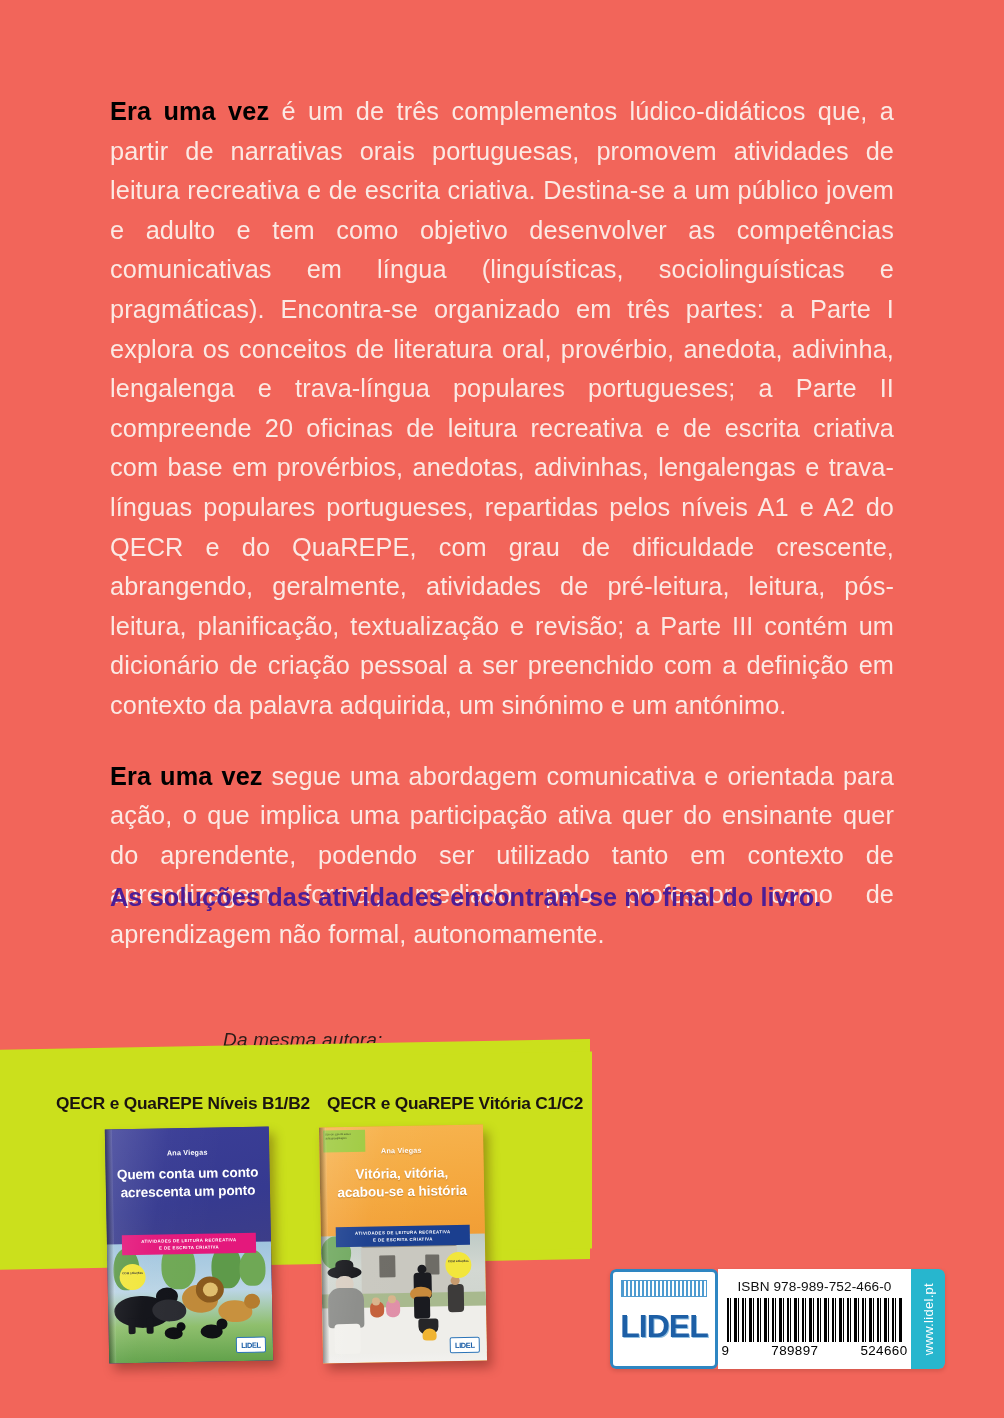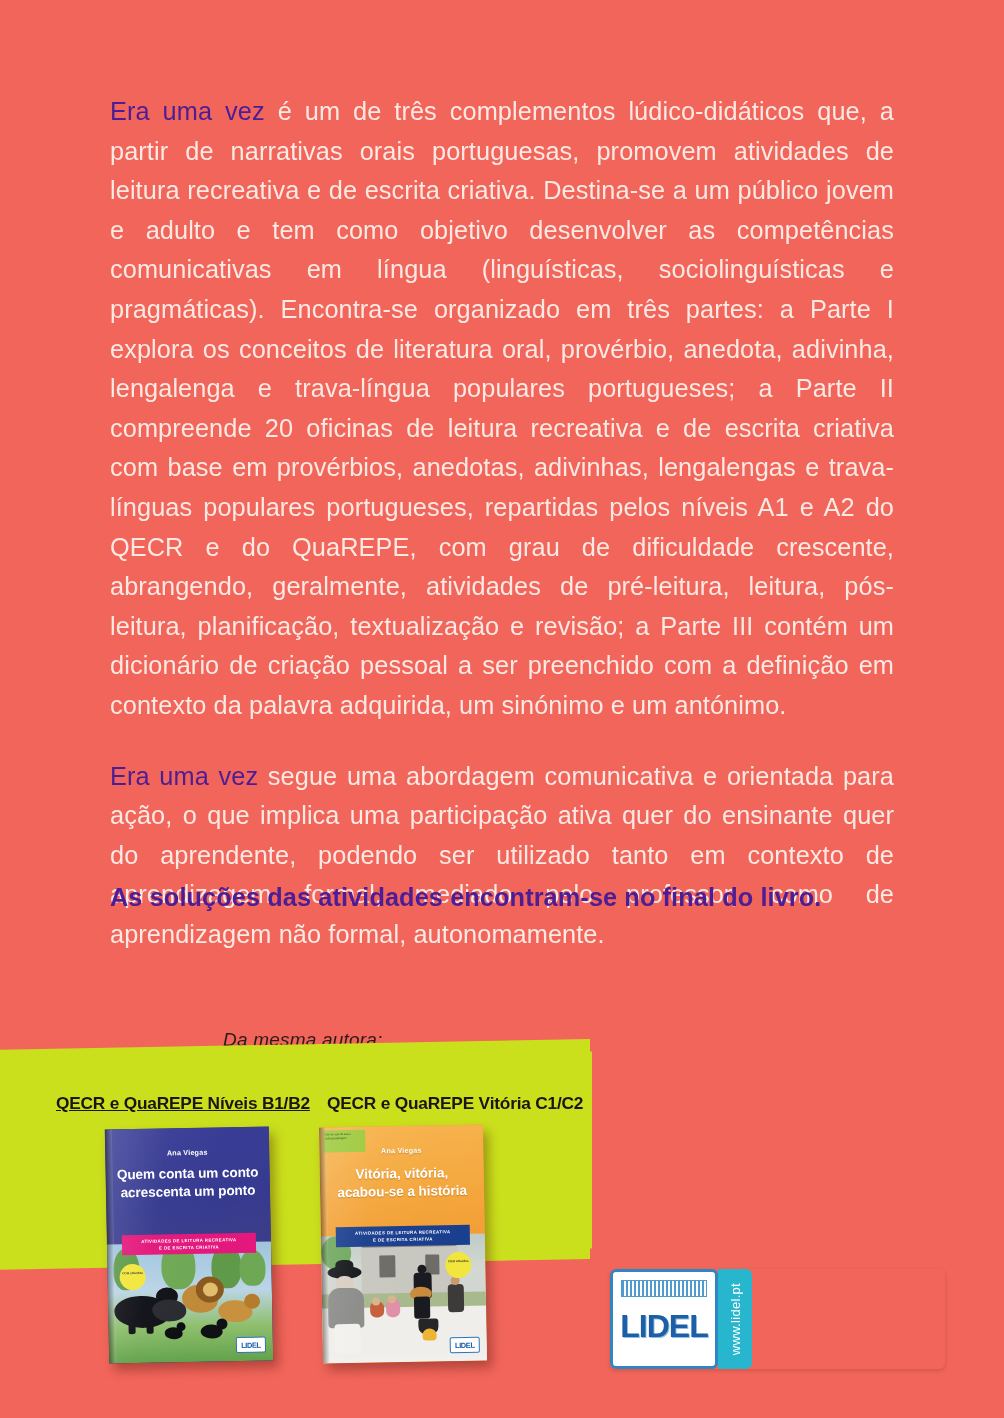--- a/index.html
+++ b/index.html
@@ -20,22 +20,22 @@
     color:#FBE9E4;
     font-size:25.3px;
     line-height:39.6px;
     text-align:justify;
     text-justify:inter-word;
     letter-spacing:0.1px;
     margin-bottom:31px;
   }
   .para:last-of-type { margin-bottom:0; }
   .hl {
-    color:#4c1d95;
-    font-weight:normal;
+    color:#000000;
+    font-weight:bold;
   }
   .note {
     position:absolute;
     left:110px; top:880px; width:784px;
     color:#4c1d95;
     font-size:25.3px;
     line-height:34px;
     font-weight:bold;
     letter-spacing:0.1px;
   }
@@ -82,21 +82,21 @@
   
   .cap {
     position:absolute;
     z-index:4;
     color:#1B1410;
     font-size:17.3px;
     font-weight:bold;
     letter-spacing:-0.2px;
     white-space:nowrap;
   }
-  .cap-1 { left:56px; top:1093px;text-decoration:underline; }
+  .cap-1 { left:56px; top:1093px; }
   .cap-2 { left:327px; top:1093px; }
 
   
   .book {
     position:absolute;
     z-index:5;
     box-shadow:5px 7px 11px rgba(60,10,0,0.34);
     overflow:hidden;
   }
   .book-spine {
@@ -381,16 +381,25 @@
   <div class="b-lidel">LIDEL</div>
   <div class="book-spine"></div>
   <div class="book-gloss"></div>
 </div>
 
 <div class="isbn-block">
   <div class="isbn-logo">
     <div class="lidel-comb"></div>
     <div class="lidel-word">LIDEL</div>
   </div>
+  <div class="isbn-mid">
+    <div class="isbn-text">ISBN 978-989-752-466-0</div>
+    <div class="barcode"></div>
+    <div class="barcode-digits">
+      <span>9</span>
+      <span>789897</span>
+      <span>524660</span>
+    </div>
+  </div>
   <div class="isbn-url">
     <span>www.lidel.pt</span>
   </div>
 </div>
 
 </body></html>

